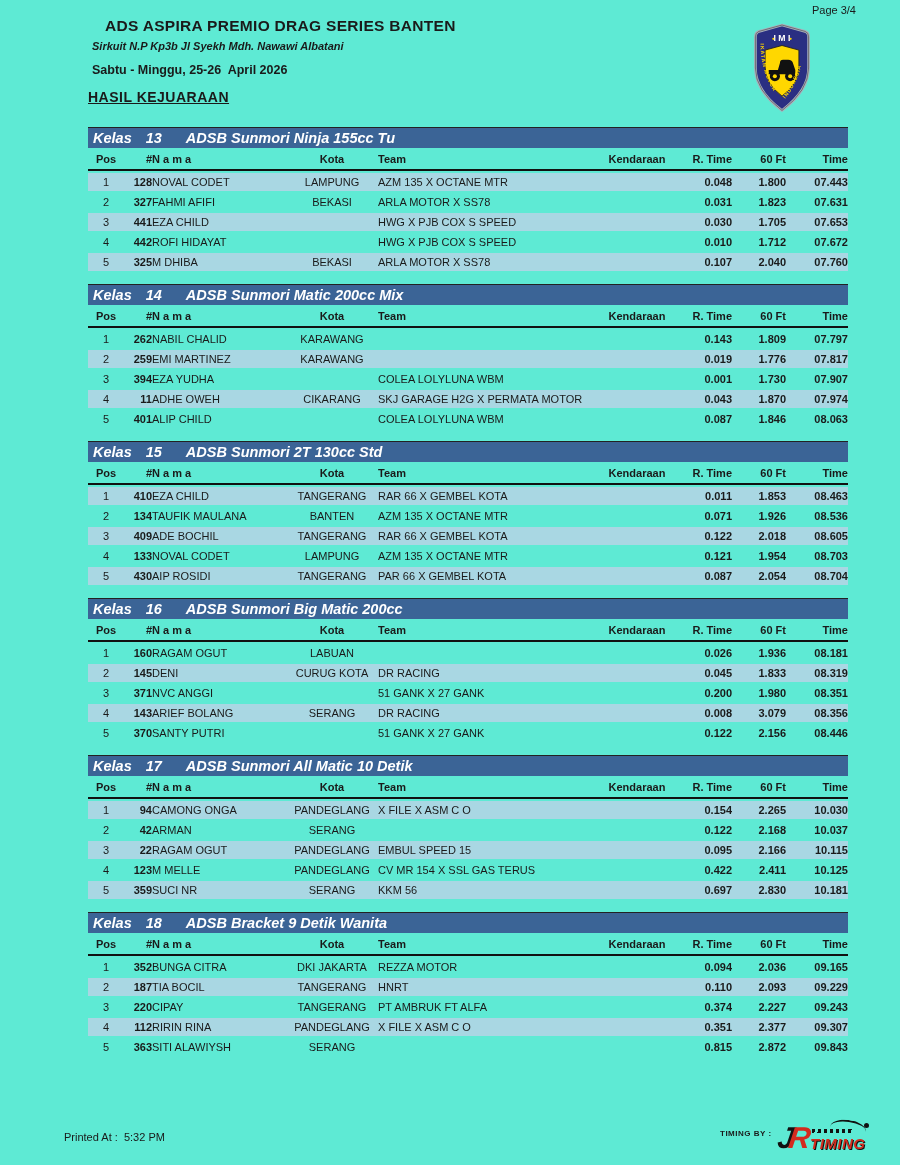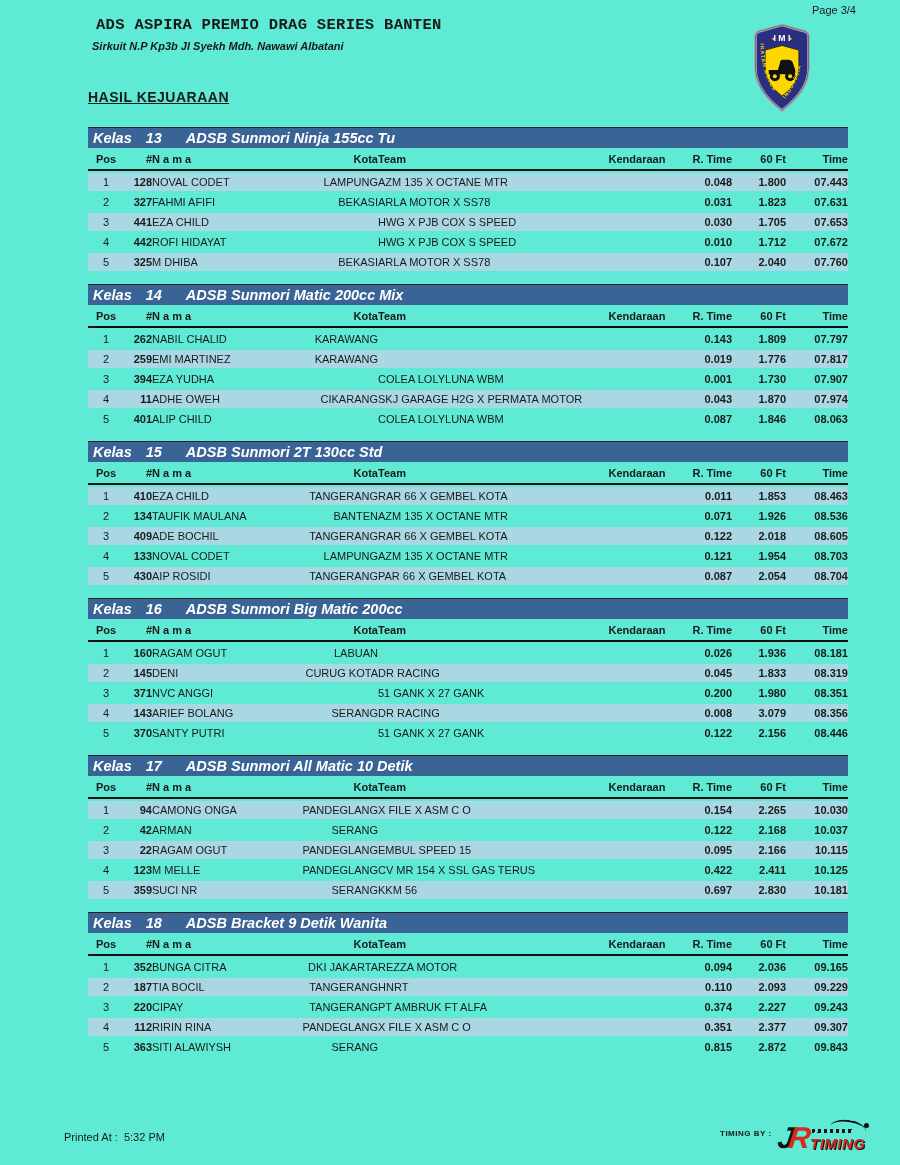--- a/index.html
+++ b/index.html
@@ -4,21 +4,21 @@
 <style>
   html,body{margin:0;padding:0;background:#e8e8e8;}
   .page{
     position:relative;width:900px;height:1165px;background:#5eead4;
     font-family:"Liberation Sans", sans-serif;color:#1a1a1a;overflow:hidden;
     margin:0 auto;
   }
   
   .page-label{position:absolute;top:4px;right:44px;font-size:11px;}
   .hdr{position:absolute;left:92px;top:14px;line-height:1;}
-  .hdr .t1{font-size:15.5px;font-weight:bold;letter-spacing:.3px;margin:4px 4px 0;font-family:Liberation Mono, monospace;}
+  .hdr .t1{font-size:15.5px;font-weight:bold;letter-spacing:.3px;margin:4px 13px 0;}
   .hdr .t2{font-size:15.5px;font-weight:bold;letter-spacing:.3px;margin:9px 0 0;}
   .hdr .t3{font-size:11px;font-weight:bold;margin:7px 0 12px;font-style:italic;}
   .hdr .t4{font-size:12.5px;font-weight:bold;margin:4px 0 0;white-space:pre;}
   .section-title{
     position:absolute;top:89px;left:88px;width:760px;text-align:left;
     font-size:14px;font-weight:bold;text-decoration:underline;letter-spacing:.5px;
   }
   .imi{position:absolute;top:23px;left:751px;width:62px;height:90px;}
   
   .tables{position:absolute;top:127px;left:88px;width:760px;}
@@ -38,21 +38,21 @@
     border-bottom:2.5px solid #111;white-space:pre;
   }
   table.results td{
     height:18px;font-size:11px;padding:0;white-space:nowrap;overflow:hidden;
   }
   tr.hl td{background:var(--hl,#A9D7E3);}
   .col-pos{width:36px;text-align:center;}
   .col-num{width:28px;text-align:right;font-weight:bold;padding-right:2px;}
   th.col-num{padding-right:6px;}
   .col-nama{width:134px;text-align:left;padding-left:8px;}
-  .col-kota{width:92px;text-align:right;padding-left:2px;margin-top:25px;}
+  .col-kota{width:92px;text-align:center;padding-left:2px;margin-top:25px;}
   .col-team{width:228px;text-align:left;padding-left:2px;}
   .col-kendaraan{width:62px;text-align:center;}
   .col-r_time{width:64px;text-align:right;padding-right:8px;font-weight:bold;}
   .col-ft60{width:54px;text-align:right;padding-right:6px;font-weight:bold;}
   .col-time{width:62px;text-align:right;padding-right:10px;font-weight:bold;}
   th.col-r_time,th.col-ft60,th.col-time{font-weight:bold;}
   
   .printed-at{position:absolute;left:64px;top:1131px;font-size:11px;white-space:pre;}
   .timing{position:absolute;right:30px;top:1117px;width:150px;height:44px;}
   .timing .tb-label{position:absolute;left:0;top:12px;font-size:8px;font-weight:bold;letter-spacing:.5px;}
@@ -69,20 +69,21 @@
 </head>
 <body>
 
 <div class="page">
 
   <div class="page-label">Page 3/4</div>
 
   <div class="hdr">
     <div class="t1">ADS ASPIRA PREMIO DRAG SERIES BANTEN</div>
     <div class="t3">Sirkuit N.P Kp3b Jl Syekh Mdh. Nawawi Albatani</div>
+    <div class="t4">Sabtu - Minggu, 25-26  April 2026</div>
   </div>
 
   <svg class="imi" viewBox="0 0 60 88">
     <path d="M30 2 L52.5 8.2 Q56 9.2 56 13.5 L56 44 Q56 66 30 85.5 Q4 66 4 44 L4 13.5 Q4 9.2 7.5 8.2 Z" fill="#2A2F82" stroke="#A9AFBC" stroke-width="2.6"></path>
     <path d="M30 2 L52.5 8.2 Q56 9.2 56 13.5 L56 44 Q56 66 30 85.5 Q4 66 4 44 L4 13.5 Q4 9.2 7.5 8.2 Z" fill="none" stroke="#555" stroke-width="0.7"></path>
     <text x="30" y="18" text-anchor="middle" font-size="8.5" font-weight="bold" fill="#ffffff" font-family="Liberation Sans, sans-serif">I M I</text>
     <circle cx="21.5" cy="15.5" r="1" fill="#FFD700"></circle>
     <circle cx="38.5" cy="15.5" r="1" fill="#FFD700"></circle>
     <path d="M30 22 L46.5 26.5 L46.5 43 Q46.5 59 30 71.5 Q13.5 59 13.5 43 L13.5 26.5 Z" fill="#FFD700" stroke="#1a1a1a" stroke-width="0.8"></path>
     <g fill="#111">

